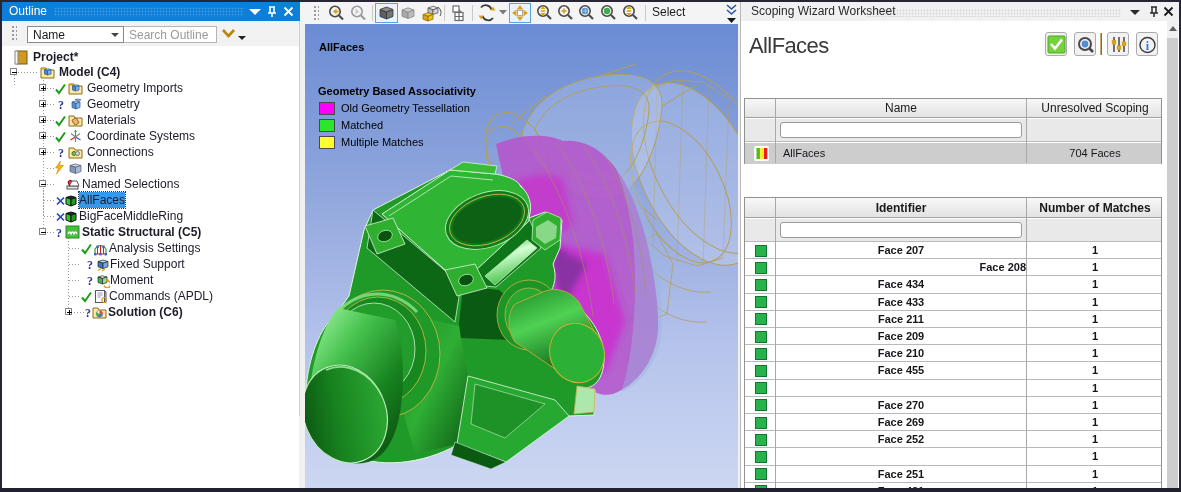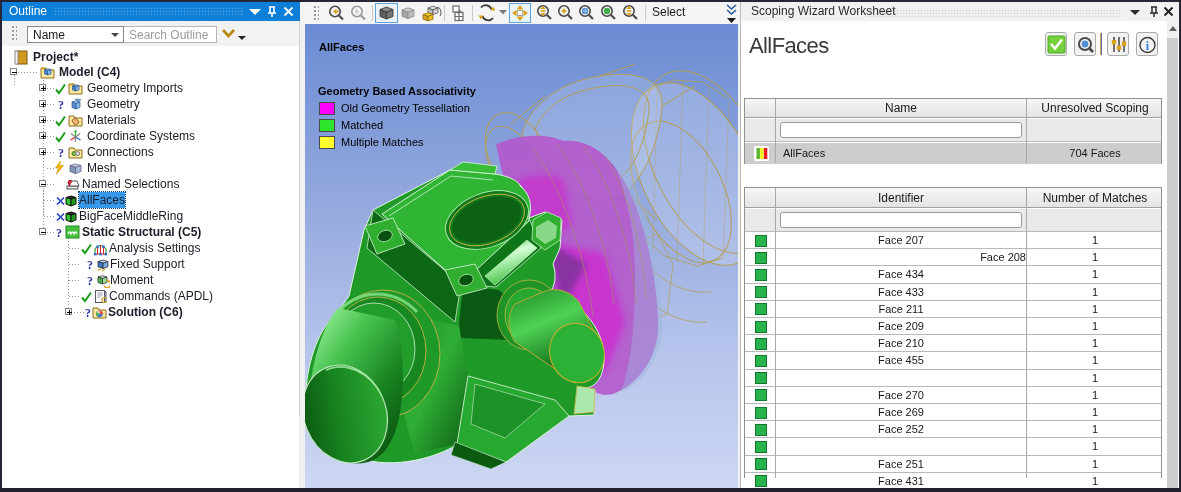--- a/index.html
+++ b/index.html
@@ -670,21 +670,21 @@
             <rect x="6.2" y="2" width="3.4" height="11" fill="#f4f416"></rect>
             <rect x="9.9" y="2" width="3.4" height="11" fill="#ee1c24"></rect>
           </svg>
         <span style="position:absolute;left:38px;top:4px">AllFaces</span>
         <span style="position:absolute;left:282px;width:136px;top:4px;text-align:center">704 Faces</span>
       </div>
       <div class="vline1"></div>
         <div class="vline2"></div>
     </div>
 
-    <div class="rtable" id="t2" style="top:185px;height:291px;border-bottom:none;">
+    <div class="rtable" id="t2" style="top:195px;height:291px;border-bottom:none;font-weight:bold;">
       <div class="hdr" style="height:20px">
         <div class="hcell" style="left:31px;width:250px;top:3px">Identifier</div>
         <div class="hcell" style="left:282px;width:136px;top:3px">Number of Matches</div>
       </div>
       <div class="frow" style="top:21px;height:23px">
         <div class="finput" style="left:35px;top:3px;width:242px;height:16px"></div>
       </div>
       <div id="t2rows">
           <div class="drow" style="top:44.0px;height:17.2px;border-bottom:1px solid #b9b9b9">
             <span class="gsq" style="top:2.6px"></span>

